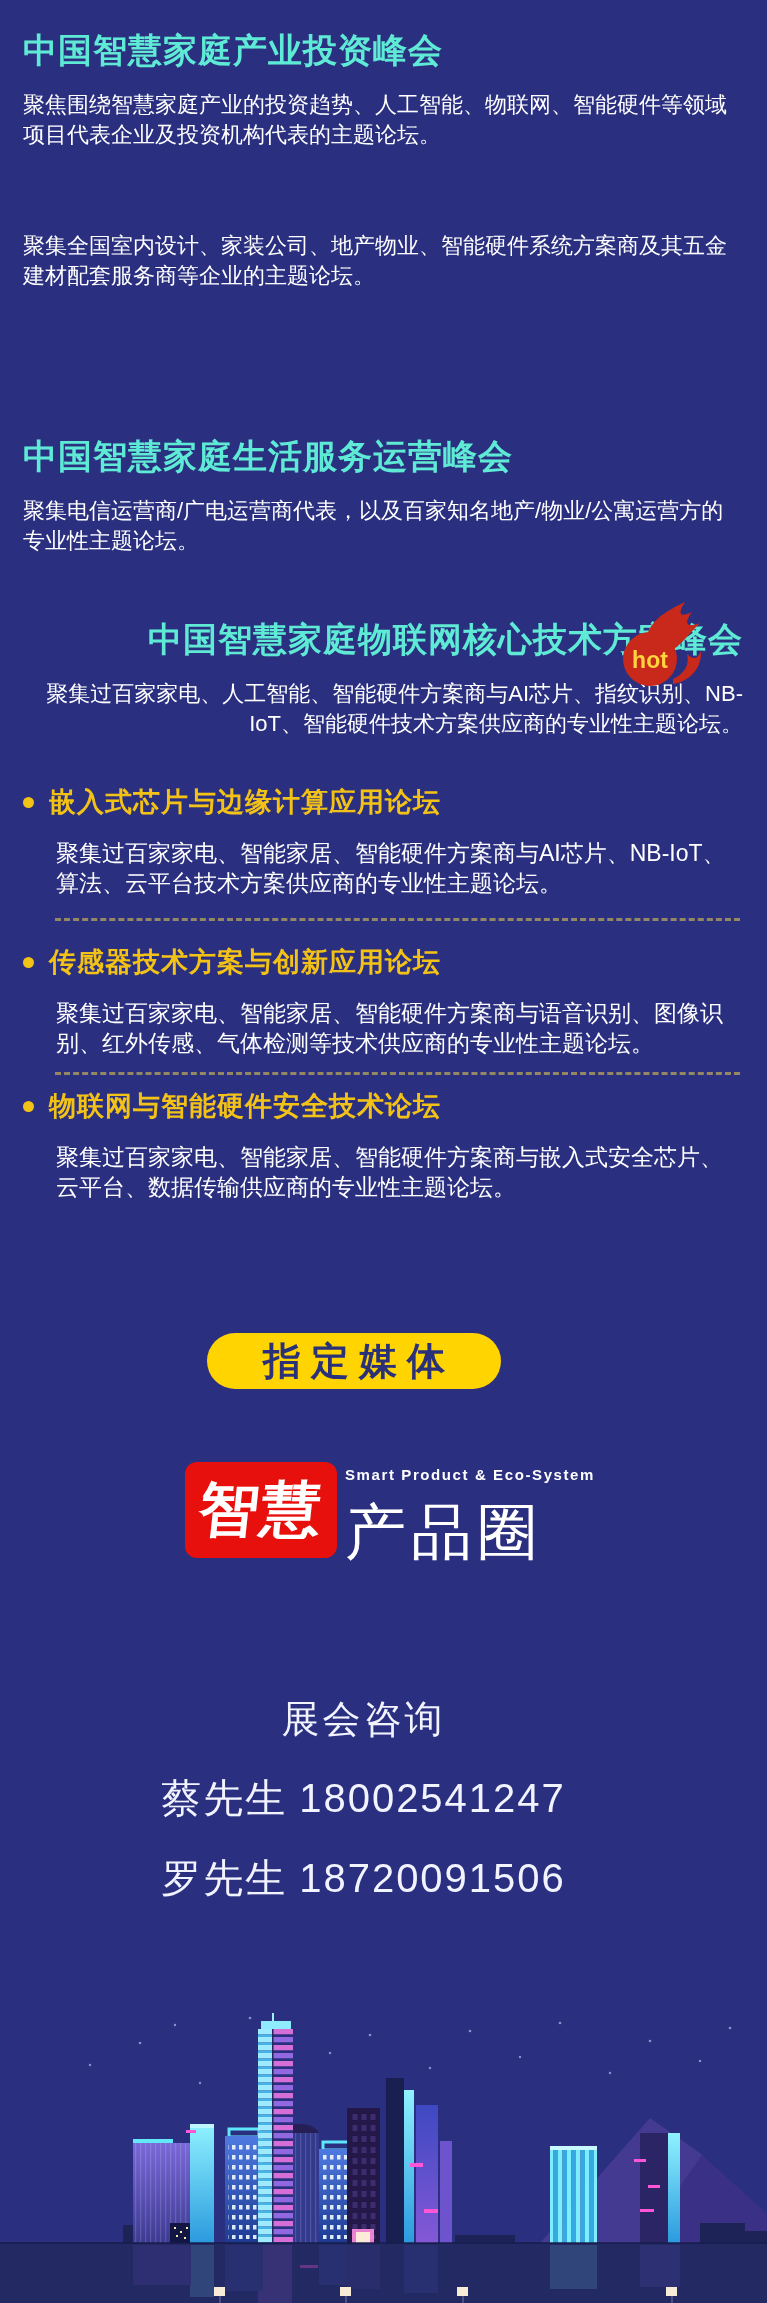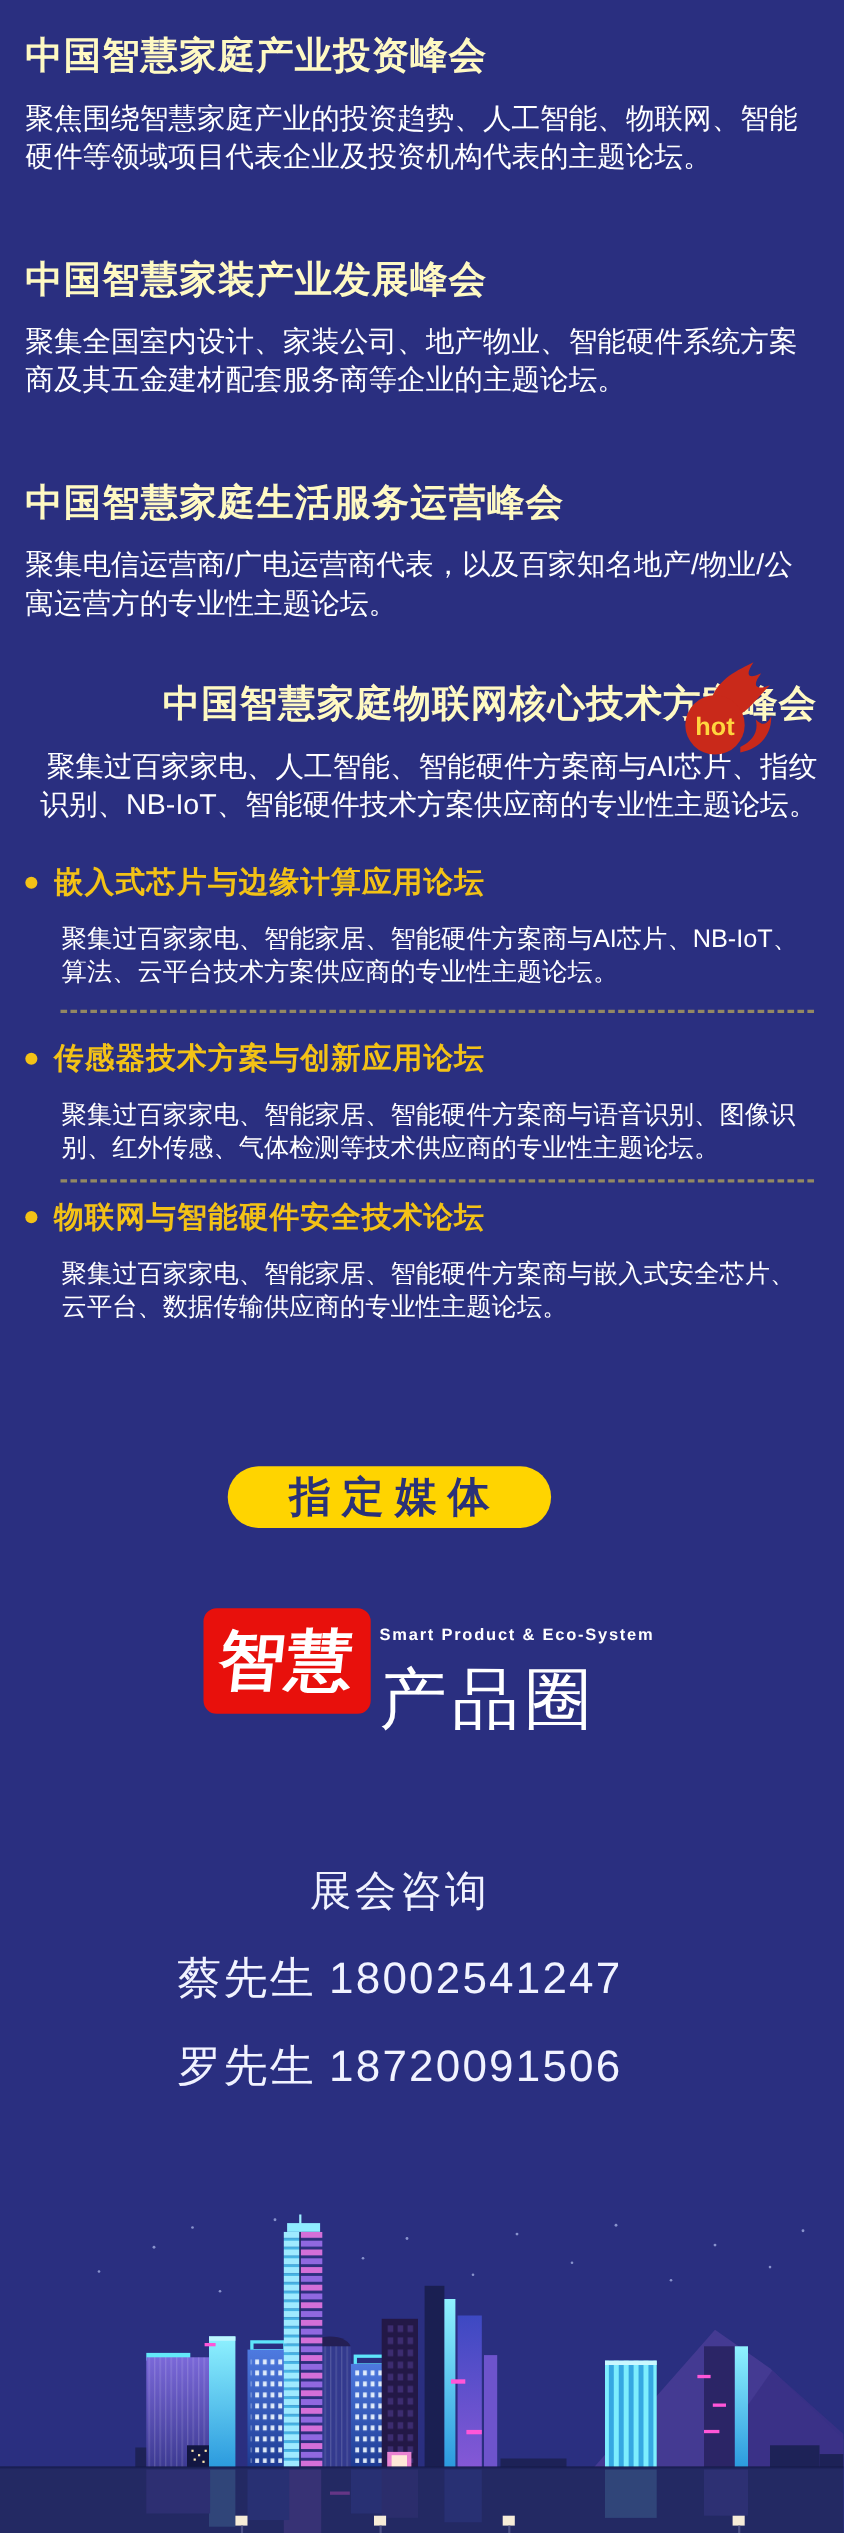--- a/index.html
+++ b/index.html
@@ -4,24 +4,24 @@
 <style>
   html,body{margin:0;padding:0;}
   body{
     width:767px;height:2303px;position:relative;overflow:hidden;
     background:#2A2F80;
     font-family:"Liberation Sans","DejaVu Sans",sans-serif;
   }
   .blk{position:absolute;left:23px;width:720px;}
   
   .summit h2{
-    margin:0 0 16px;font-size:34px;font-weight:bold;color:#fef9c3;
+    margin:0 0 16px;font-size:34px;font-weight:bold;color:#5eead4;
     white-space:nowrap;letter-spacing:1px;
   }
-  .summit p{margin:0;font-size:26px;line-height:1.36;color:#FFFFFF;}
+  .summit p{margin:0;font-size:22px;line-height:1.36;color:#FFFFFF;}
   #s1{top:28px;} #s2{top:231px;} #s3{top:434px;} #s4{top:617px;text-align:right;}
   .hot-badge{position:absolute;left:594px;top:-16px;width:90px;height:96px;}
   
   .forum{position:absolute;left:23px;width:720px;}
   #f1{top:784px;} #f2{top:944px;} #f3{top:1088px;}
   .forum-head{display:flex;align-items:center;gap:15px;}
   .bullet{width:11px;height:11px;border-radius:50%;background:#F3C216;flex:0 0 auto;}
   .forum h3{margin:0;font-size:27px;font-weight:bold;color:#F3C216;white-space:nowrap;letter-spacing:1px;}
   .forum p{margin:18px 0 0 33px;font-size:23px;line-height:1.32;color:#FFFFFF;}
   .sep{position:absolute;left:55px;width:685px;height:0;border-top:3px dashed #AE9F5C;opacity:.8;}
@@ -32,21 +32,21 @@
     background:#FFD400;display:flex;align-items:center;justify-content:center;
   }
   .badge span{font-size:38px;font-weight:bold;color:#2A3178;letter-spacing:10px;padding-left:10px;}
   
   .logo{position:absolute;left:185px;top:1462px;width:370px;height:100px;}
   .logo-box{
     position:absolute;left:0;top:0;width:152px;height:96px;background:#E8100C;border-radius:12px;
     display:flex;align-items:center;justify-content:center;
   }
   .logo-box span{font-size:60px;font-weight:bold;color:#fff;transform:skewX(-6deg);letter-spacing:2px;}
-  .logo-right{position:absolute;left:160px;top:16px;}
+  .logo-right{position:absolute;left:160px;top:4px;}
   .logo-tagline{font-size:15px;color:#fff;letter-spacing:1.6px;white-space:nowrap;font-weight:bold;}
   .logo-name{font-size:61px;font-weight:normal;color:#fff;letter-spacing:5px;line-height:1.05;margin-top:17px;white-space:nowrap;}
   
   .contact{
     position:absolute;left:0;top:1694px;width:767px;text-align:center;
     transform:translateX(-20px);color:#F1F3FF;
   }
   .contact-title{font-size:38px;font-weight:300;margin:0 0 26px;letter-spacing:3px;}
   .contact-line{font-size:40px;font-weight:300;margin:0 0 25px;letter-spacing:2px;}
   .contact-line .name{margin-right:12px;}
@@ -55,21 +55,20 @@
 </style>
 </head>
 <body>
 
 <section class="blk summit" id="s1">
   <h2>中国智慧家庭产业投资峰会</h2>
   <p>聚焦围绕智慧家庭产业的投资趋势、人工智能、物联网、智能硬件等领域项目代表企业及投资机构代表的主题论坛。</p>
 </section>
 
 <section class="blk summit" id="s2">
-  <h2>中国智慧家装产业发展峰会</h2>
   <p>聚集全国室内设计、家装公司、地产物业、智能硬件系统方案商及其五金建材配套服务商等企业的主题论坛。</p>
 </section>
 
 <section class="blk summit" id="s3">
   <h2>中国智慧家庭生活服务运营峰会</h2>
   <p>聚集电信运营商/广电运营商代表，以及百家知名地产/物业/公寓运营方的专业性主题论坛。</p>
 </section>
 
 <section class="blk summit" id="s4">
   <h2>中国智慧家庭物联网核心技术方案峰会</h2>

